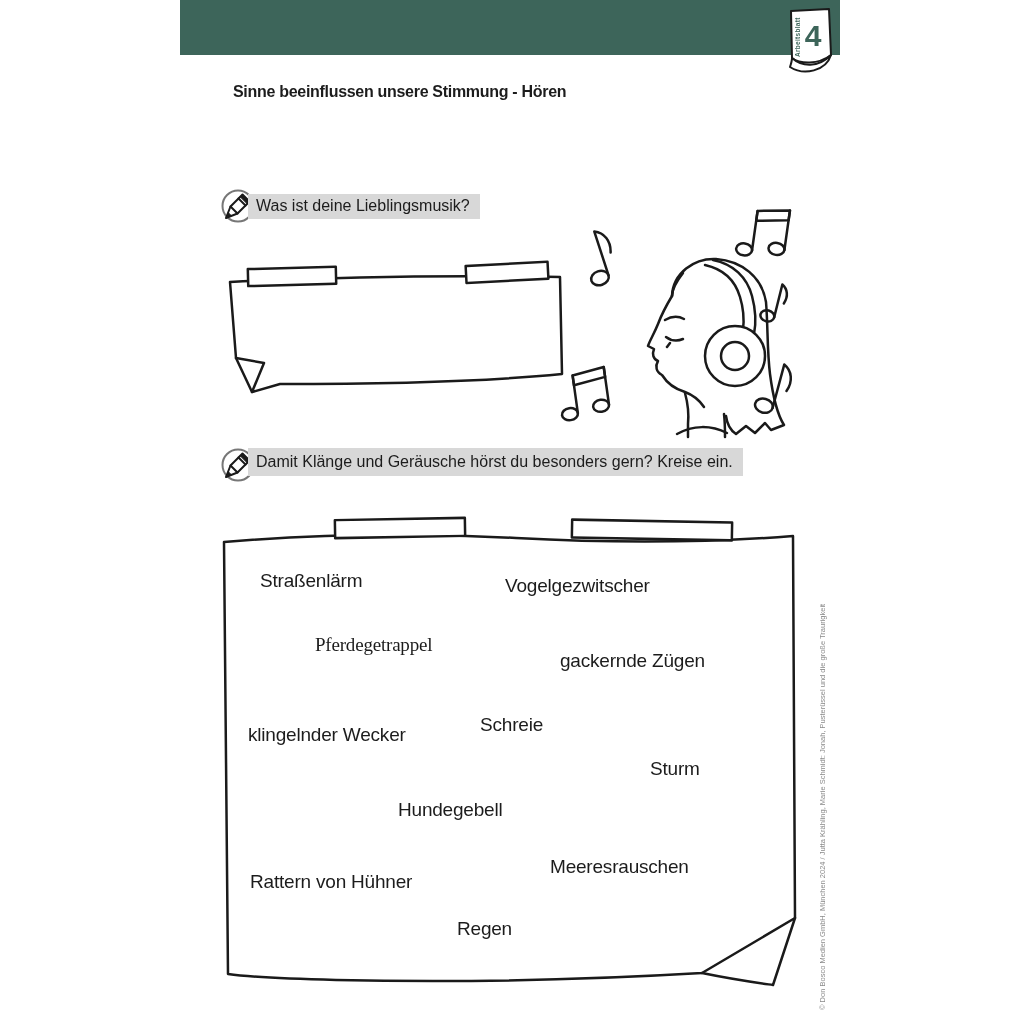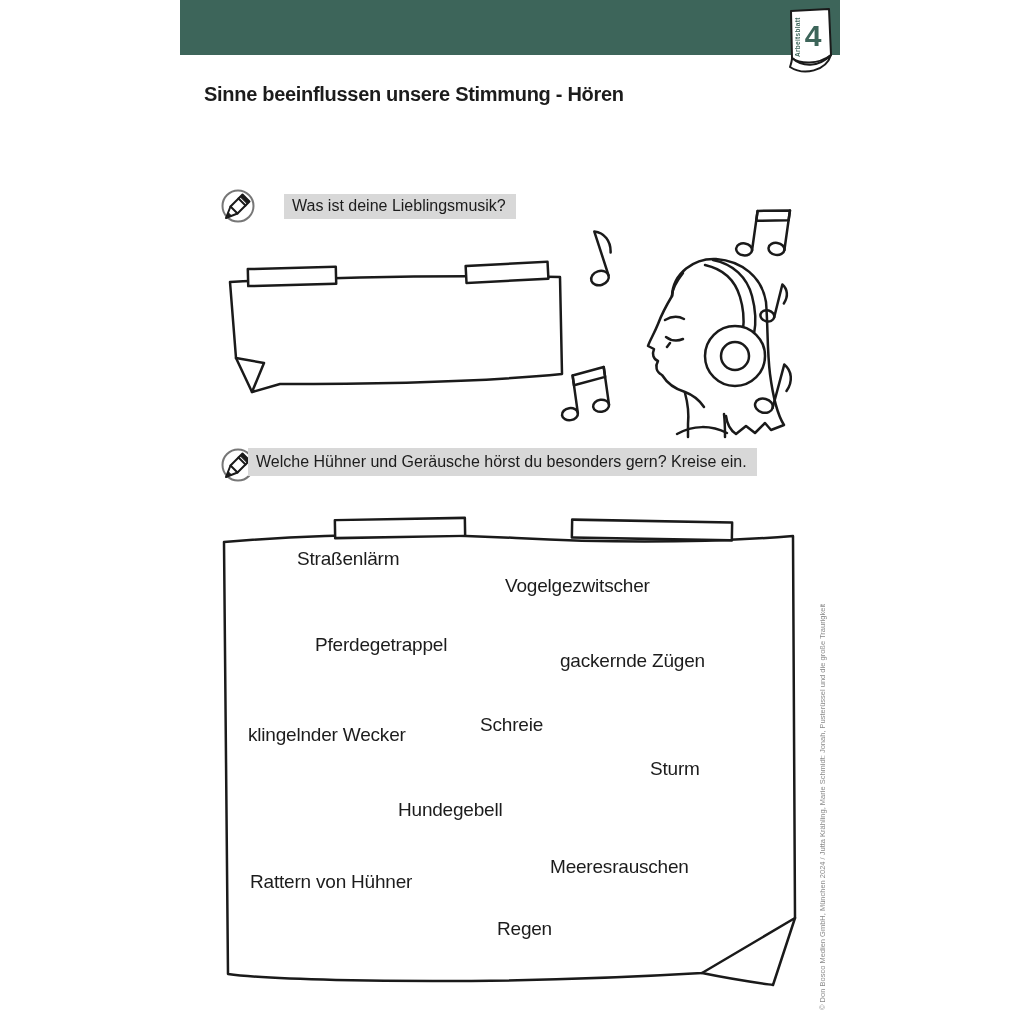--- a/index.html
+++ b/index.html
@@ -1,23 +1,23 @@
 <!DOCTYPE html>
 <html><head>
 <meta charset="utf-8">
 <style>
   html,body{margin:0;padding:0;background:#fff;}
   .page{position:relative;width:1024px;height:1024px;background:#fff;overflow:hidden;
         font-family:"Liberation Sans",sans-serif;color:#1c1c1c;}
   .headerbar{position:absolute;left:180px;top:0;width:660px;height:55px;background:#3d655a;}
-  .title{position:absolute;left:204px;top:83px;font-size:20px;font-weight:bold;letter-spacing:-0.3px;}
+  .title{position:absolute;left:233px;top:83px;font-size:16px;font-weight:bold;letter-spacing:-0.3px;}
   .intro{position:absolute;left:218px;top:122px;font-size:16px;line-height:25px;}
   .prompt-icon{position:absolute;width:36px;height:36px;}
   .hl{background:#d8d8d8;display:inline-block;padding:3px 10px 4px 8px;font-size:16px;white-space:nowrap;}
-  .prompt1{position:absolute;left:248px;top:194px;margin-left:36px;}
+  .prompt1{position:absolute;left:248px;top:194px;}
   .prompt2{position:absolute;left:248px;top:448px;line-height:24px;}
   .prompt2 .hl{display:block;width:max-content;padding:2px 10px 2px 8px;}
   .word{position:absolute;font-size:19px;white-space:nowrap;letter-spacing:-0.2px;}
   svg.sketch{position:absolute;overflow:visible;}
   svg.sketch .ln{fill:none;stroke:#1a1a1a;stroke-width:2.5;stroke-linecap:round;stroke-linejoin:round;}
   svg.sketch .thin{fill:none;stroke:#1a1a1a;stroke-width:2;stroke-linecap:round;stroke-linejoin:round;}
   svg.sketch .wfill{fill:#ffffff;}
   svg.sketch .dark{fill:#1a1a1a;stroke:#1a1a1a;}
   svg.sketch .gray{stroke:#777;}
   .tabnum{fill:#3d655a;font-family:"Liberation Sans",sans-serif;font-size:30px;font-weight:bold;}
@@ -120,42 +120,42 @@
 
   <svg class="sketch prompt-icon" style="left:220px;top:447px;" viewBox="0 0 36 36">
     <circle class="thin gray wfill" cx="18" cy="18" r="15.5"></circle>
     <path class="thin wfill" d="M22.5,6.5 L29.5,13.5 L17.5,25.5 L10.5,18.5 Z"></path>
     <path class="dark" d="M22.5,6.5 L29.5,13.5 L27.2,15.8 L20.2,8.8 Z"></path>
     <path class="thin" d="M18.5,10.5 L25.5,17.5"></path>
     <path class="thin" d="M10.5,18.5 L6,30 L17.5,25.5"></path>
     <path class="dark" d="M6,30 L8.3,24.7 L11.3,27.7 Z"></path>
   </svg>
   <div class="prompt2">
-    <span class="hl">Welche Hühner und Geräusche hörst du besonders gern? Kreise ein.</span>
+    <span class="hl">Damit Klänge und Geräusche hörst du besonders gern? Kreise ein.</span>
   </div>
 
   <svg class="sketch" style="left:216px;top:512px;" width="590" height="478" viewBox="0 0 590 478">
     <path class="ln wfill" d="M8,30 Q150,18 300,26 T577,24 L579,406 L486,461
                                Q300,472 120,468 Q40,466 12,462 Z"></path>
     <path class="ln" d="M486,461 C520,468 543,471 557,473 L579,406"></path>
     <g transform="rotate(-1 184 16)">
         <rect class="ln wfill" x="119" y="7" width="130" height="18"></rect>
       </g>
     <g transform="rotate(1 436 18)">
         <rect class="ln wfill" x="356" y="9" width="160" height="18"></rect>
       </g>
   </svg>
 
-  <span class="word" style="left:260px;top:548px;margin-left:37px;">Straßenlärm</span>
+  <span class="word" style="left:260px;top:570px;">Straßenlärm</span>
   <span class="word" style="left:505px;top:575px;">Vogelgezwitscher</span>
-  <span class="word" style="left:315px;top:634px;">Pferdegetrappel</span>
+  <span class="word" style="left:315px;top:634px;font-family:Liberation Serif, serif;">Pferdegetrappel</span>
   <span class="word" style="left:560px;top:650px;">gackernde Zügen</span>
   <span class="word" style="left:248px;top:724px;text-align:right;">klingelnder Wecker</span>
   <span class="word" style="left:480px;top:714px;">Schreie</span>
   <span class="word" style="left:650px;top:758px;">Sturm</span>
   <span class="word" style="left:398px;top:799px;">Hundegebell</span>
   <span class="word" style="left:550px;top:856px;">Meeresrauschen</span>
   <span class="word" style="left:250px;top:871px;">Rattern von Hühner</span>
-  <span class="word" style="left:457px;top:918px;margin-left:40px;">Regen</span>
+  <span class="word" style="left:457px;top:918px;">Regen</span>
 
   <div class="copyright">© Don Bosco Medien GmbH, München 2024 / Jutta Krähling, Marie Schmidt: Jonah, Pusterüssel und die große Traurigkeit</div>
 
 </div>
 
 </body></html>

